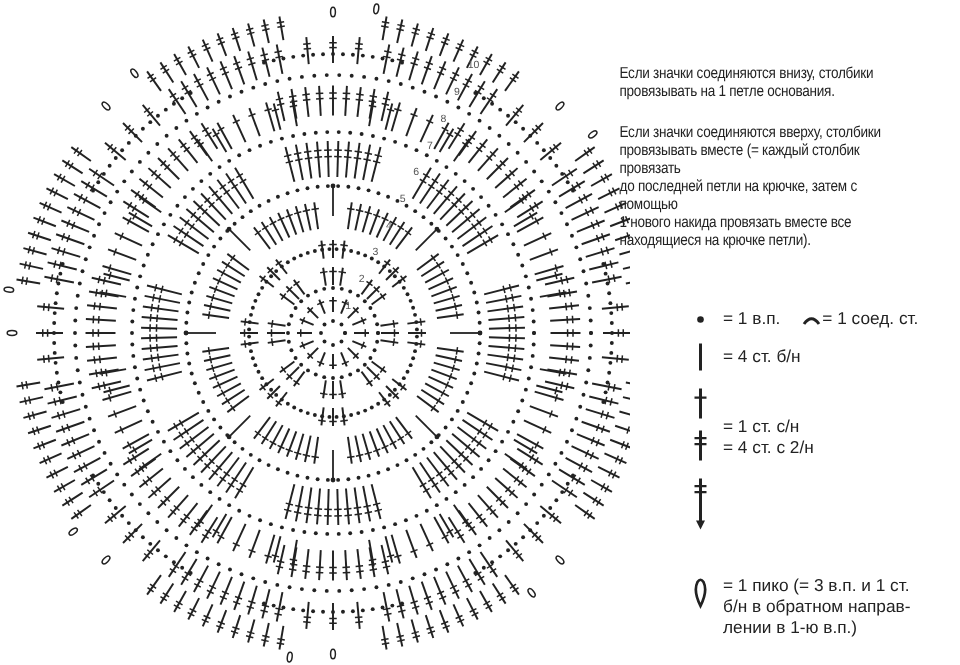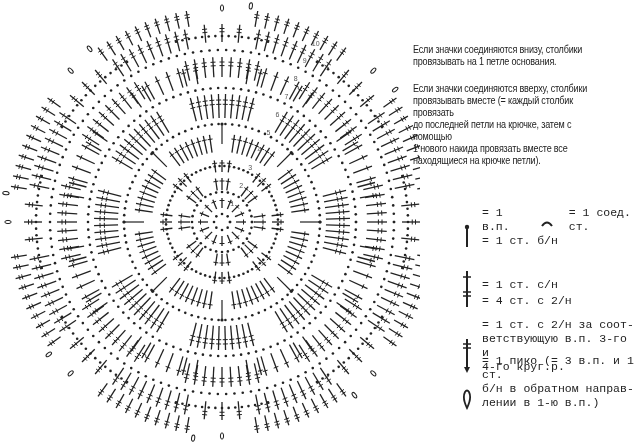--- a/index.html
+++ b/index.html
@@ -1,21 +1,21 @@
 <!DOCTYPE html>
 <html><head>
 <meta charset="utf-8">
 <style>
   html,body{margin:0;padding:0;background:#fff;}
   body{width:640px;height:443px;position:relative;overflow:hidden;font-family:"Liberation Sans",sans-serif;color:#222;}
   #diagram{position:absolute;left:0;top:0;width:420px;height:443px;}
   .note{position:absolute;font-family:"Liberation Sans",sans-serif;font-size:10.5px;line-height:12px;color:#222;letter-spacing:-0.2px;transform:scaleX(0.86);transform-origin:left top;white-space:nowrap;}
   #note1{left:413px;top:43px;}
   #note2{left:413px;top:82px;}
-  .legend-row{position:absolute;left:458px;display:flex;align-items:flex-end;font-size:11.5px;line-height:14px;font-family:Liberation Mono, monospace;}
+  .legend-row{position:absolute;left:458px;display:flex;align-items:flex-start;font-size:11.5px;line-height:14px;}
   .sym{width:18px;display:flex;justify-content:center;flex:0 0 18px;}
   .ltext{margin-left:6px;}
   .ml{white-space:pre-line;}
 </style>
 </head>
 <body>
 
 <svg id="diagram" viewBox="0 0 420 443" xmlns="http://www.w3.org/2000/svg">
     <circle cx="230" cy="222" r="1.3" fill="#222222"></circle>
     <circle cx="227.65685424949237" cy="227.65685424949237" r="1.3" fill="#222222"></circle>
@@ -2007,30 +2007,30 @@
 <div class="legend-row" style="top:206px">
   <span class="sym">
       <svg width="10" height="14">
         <circle cx="5" cy="7" r="2.2" fill="#222"></circle>
       </svg>
     </span>
   <span class="ltext">= 1 в.п.</span>
   <span style="margin-left:14px"><svg width="14" height="14">
         <path d="M2 10 Q7 3 12 10" stroke="#222" stroke-width="2" fill="none"></path>
       </svg></span>
-  <span style="margin-left:15px">= 1 соед. ст.</span>
+  <span style="margin-left:0">= 1 соед. ст.</span>
 </div>
 
 <div class="legend-row" style="top:228px">
   <span class="sym">
       <svg width="10" height="20">
         <line x1="5" y1="1" x2="5" y2="19" stroke="#222" stroke-width="2"></line>
       </svg>
     </span>
-  <span class="ltext" style="margin-top:3px">= 1 ст. б/н</span>
+  <span class="ltext" style="margin-top:3px">= 4 ст. б/н</span>
 </div>
 
 <div class="legend-row" style="top:258px">
   <span class="sym">
       <svg width="12" height="22">
         <line x1="6" y1="1" x2="6" y2="21" stroke="#222" stroke-width="2"></line>
         <line x1="2" y1="7" x2="10" y2="7" stroke="#222" stroke-width="1.5"></line>
       </svg>
     </span>
   <span class="ltext" style="margin-top:20px">= 1 ст. с/н</span>
@@ -2049,26 +2049,23 @@
 
 <div class="legend-row" style="top:318px">
   <span class="sym">
       <svg width="12" height="36">
         <line x1="6" y1="1" x2="6" y2="32" stroke="#222" stroke-width="2"></line>
         <line x1="2" y1="6" x2="10" y2="6" stroke="#222" stroke-width="1.5"></line>
         <line x1="2" y1="10" x2="10" y2="10" stroke="#222" stroke-width="1.5"></line>
         <path d="M3 29 L6 35 L9 29 Z" fill="#222"></path>
       </svg>
     </span>
-  <span class="ltext ml">= 1 ст. с 2/н за соот-
-ветствующую в.п. 3-го и
-4-го круг.р.</span>
 </div>
 
-<div class="legend-row" style="top:354px">
+<div class="legend-row" style="top:384px">
   <span class="sym">
       <svg width="12" height="22">
         <path d="M6 20 Q1 10 4 4 Q6 1 8 4 Q11 10 6 20 Z" stroke="#222" stroke-width="1.8" fill="none"></path>
       </svg>
     </span>
   <span class="ltext ml">= 1 пико (= 3 в.п. и 1 ст.
 б/н в обратном направ-
 лении в 1-ю в.п.)</span>
 </div>
 

